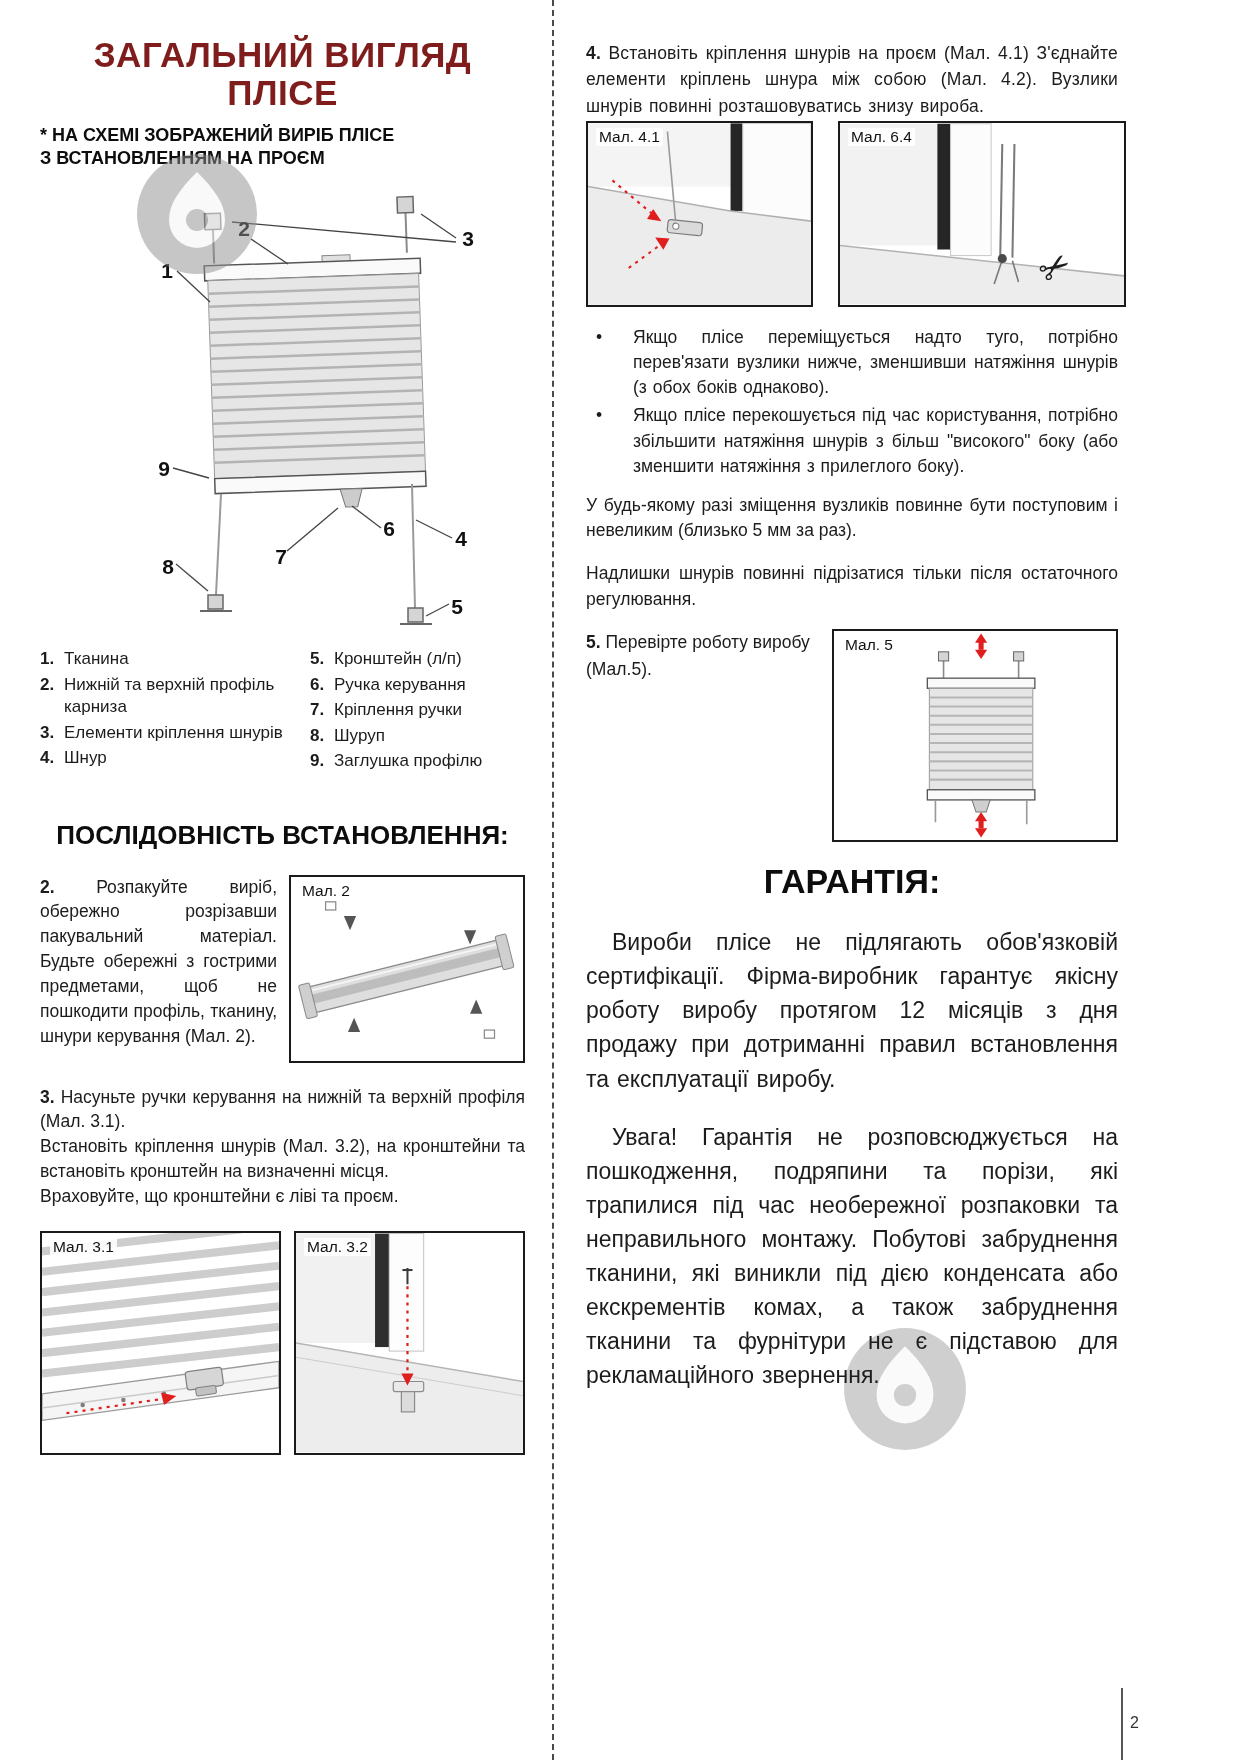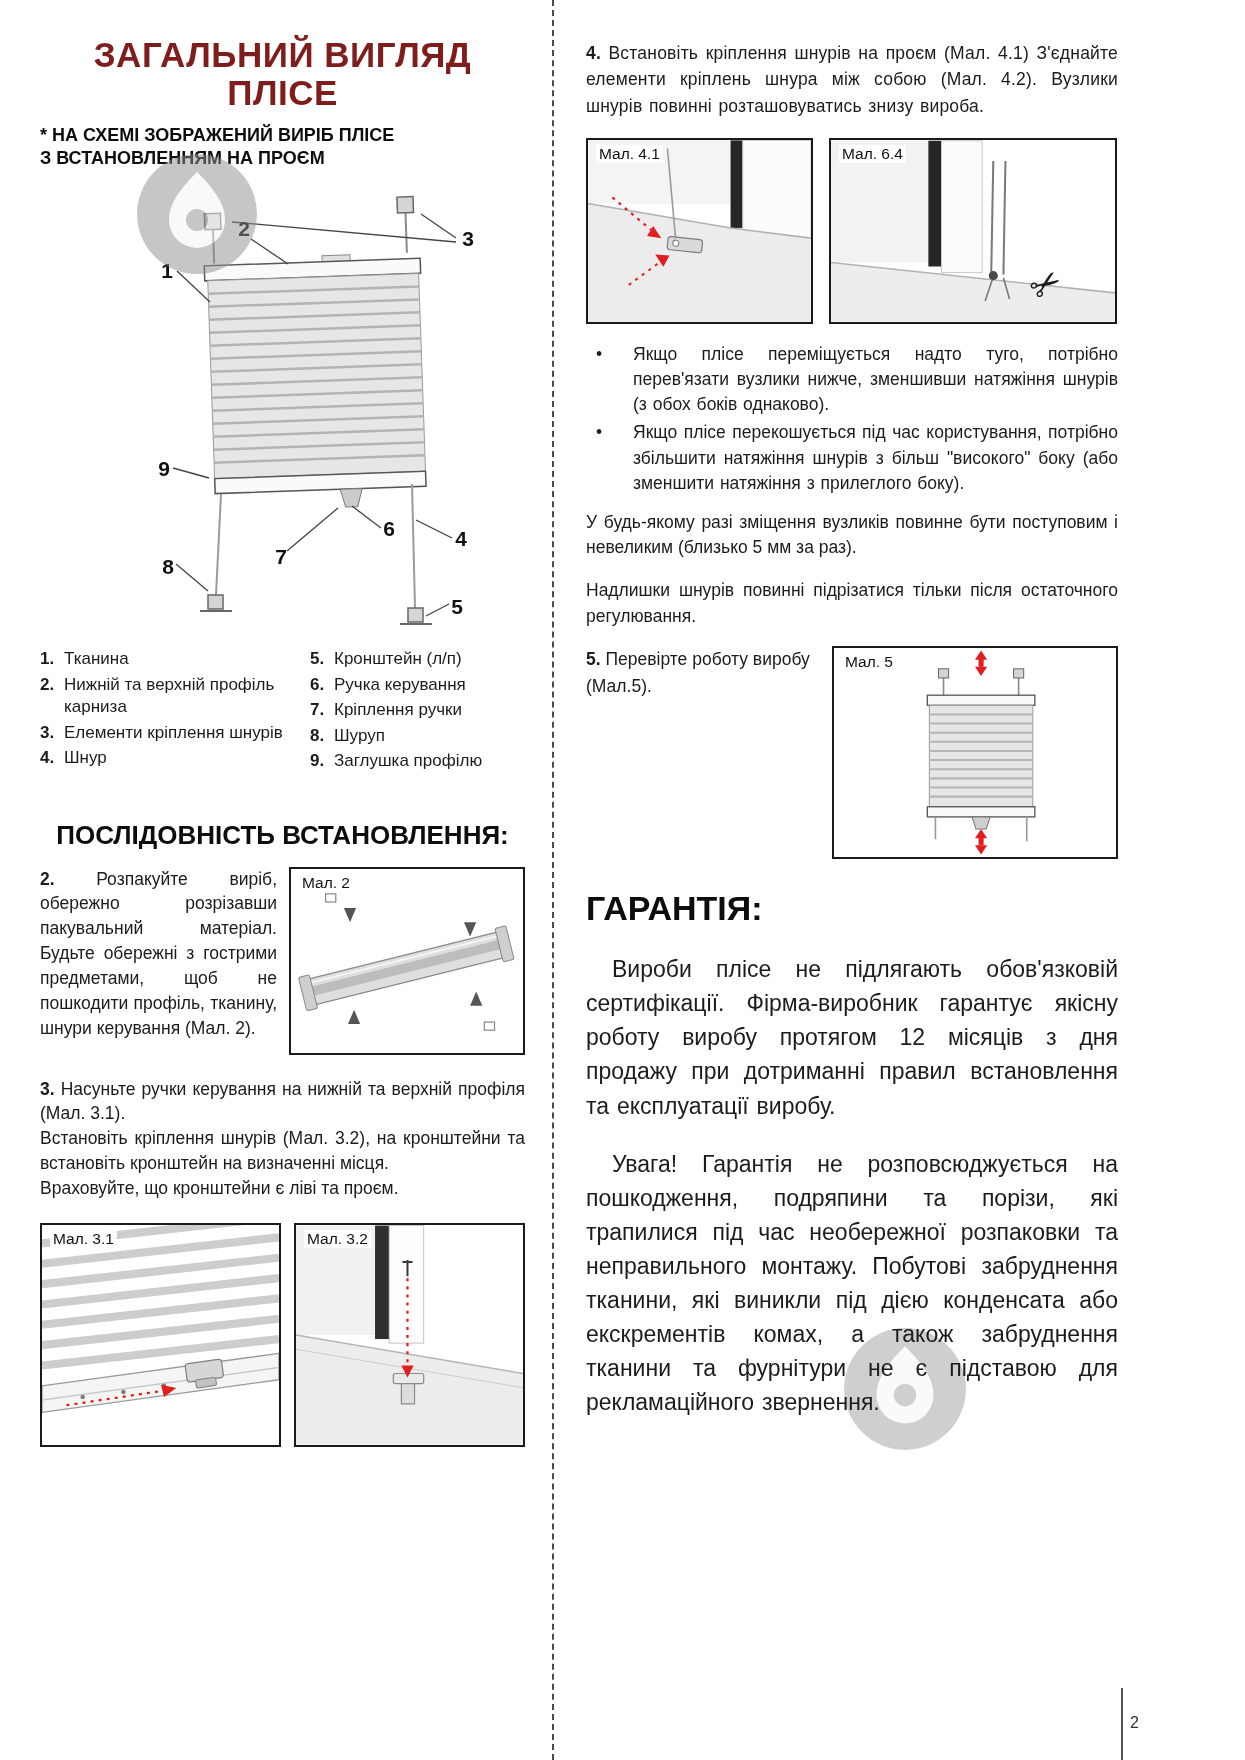--- a/index.html
+++ b/index.html
@@ -16,52 +16,52 @@
   .main-diagram{display:block;width:485px;height:470px;margin-top:2px}
 
   .parts{display:flex;gap:18px;margin-top:6px;font-size:17px;line-height:1.32}
   .parts-col.c1{width:252px}
   .parts-col.c2{width:215px}
   .part-item{position:relative;padding-left:24px;margin-bottom:3px}
   .part-num{position:absolute;left:0;font-weight:bold}
 
   .section-title{margin-top:44px;font-size:26px;font-weight:bold;text-align:center;color:#0d0d0d}
 
-  .step2-row{display:flex;gap:12px;margin-top:16px}
+  .step2-row{display:flex;gap:12px;margin-top:24px}
   .step2-text{width:241px;font-size:17.5px;line-height:1.42;text-align:justify}
   .body-num{font-weight:bold}
 
   .figure-box{position:relative;border:2px solid #1a1a1a;background:#fff;flex:none;overflow:hidden}
   .figure-box svg{position:absolute;inset:0;width:100%;height:100%}
   .fig-label{position:absolute;top:5px;left:8px;font-size:15.5px;background:rgba(255,255,255,.88);
              padding:0 3px;z-index:2;color:#111}
   .fb-2{width:232px;height:184px}
   .fb-31{width:237px;height:220px}
   .fb-32{width:227px;height:220px}
   .fb-41{width:223px;height:182px}
   .fb-42{width:284px;height:182px}
   .fb-5{width:282px;height:209px}
 
   .step3{margin-top:22px;font-size:17.5px;line-height:1.42;text-align:justify}
   .figs-row{display:flex;justify-content:space-between;margin-top:22px}
 
   .step4{font-size:17.5px;line-height:1.5;text-align:justify;letter-spacing:.2px;word-spacing:1.5px}
-  .figs-row-r{display:flex;gap:16px;margin-top:19px}
+  .figs-row-r{display:flex;gap:25px;margin-top:2px}
 
   .bullets{list-style:none;margin:18px 0 0;padding:0;font-size:17.5px;line-height:1.44}
   .bullets li{position:relative;padding-left:47px;text-align:justify;margin-bottom:3px;word-spacing:1px}
   .bullets li::before{content:"\2022";position:absolute;left:10px}
 
   .adjust{margin-top:14px;font-size:17.5px;line-height:1.45;text-align:justify}
   .adjust + .adjust{margin-top:2px}
 
   .step5-row{display:flex;justify-content:space-between;margin-top:14px}
   .step5-text{width:235px;font-size:17.5px;line-height:1.5}
 
-  .warranty-title{margin-top:30px;font-size:34px;font-weight:bold;text-align:left;color:#0d0d0d}
+  .warranty-title{margin-top:20px;font-size:34px;font-weight:bold;text-align:center;color:#0d0d0d}
   .warranty-p{margin-top:24px;font-size:23px;line-height:1.48;text-align:justify;
               text-indent:26px;word-spacing:1.5px}
 
   .page-num{position:absolute;left:1130px;top:1714px;font-size:16px;color:#333;z-index:2}
   .corner-line{position:absolute;left:1121px;top:1688px;width:1.5px;height:72px;background:#555;z-index:2}
 
   .watermark{position:absolute;pointer-events:none}
   .wm-top{left:133px;top:150px;width:128px;height:128px;opacity:.5;z-index:2}
   .wm-bottom{left:840px;top:1324px;width:130px;height:130px;opacity:.42;z-index:0}
 

